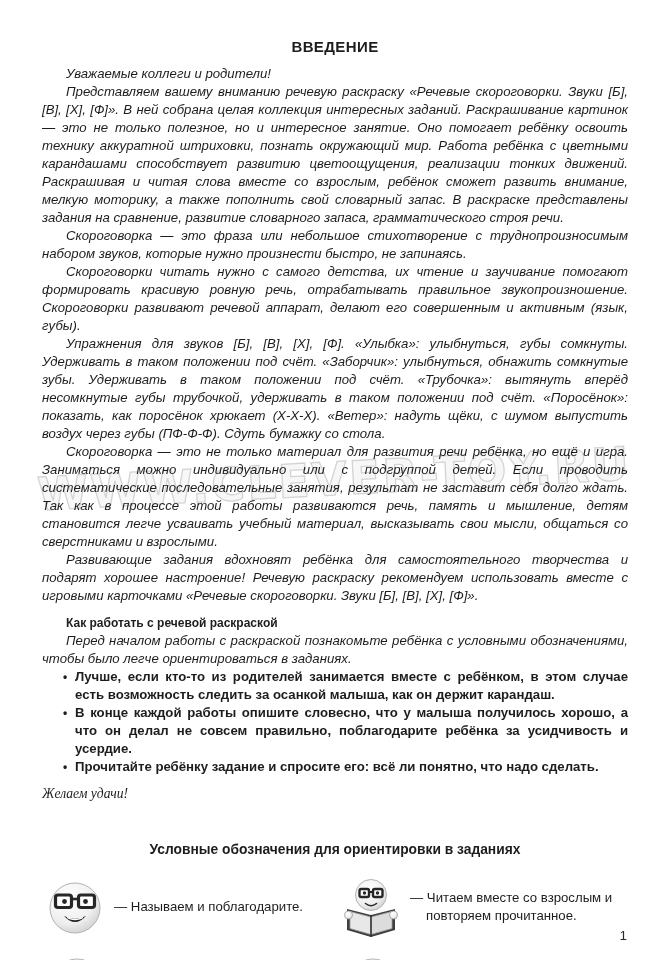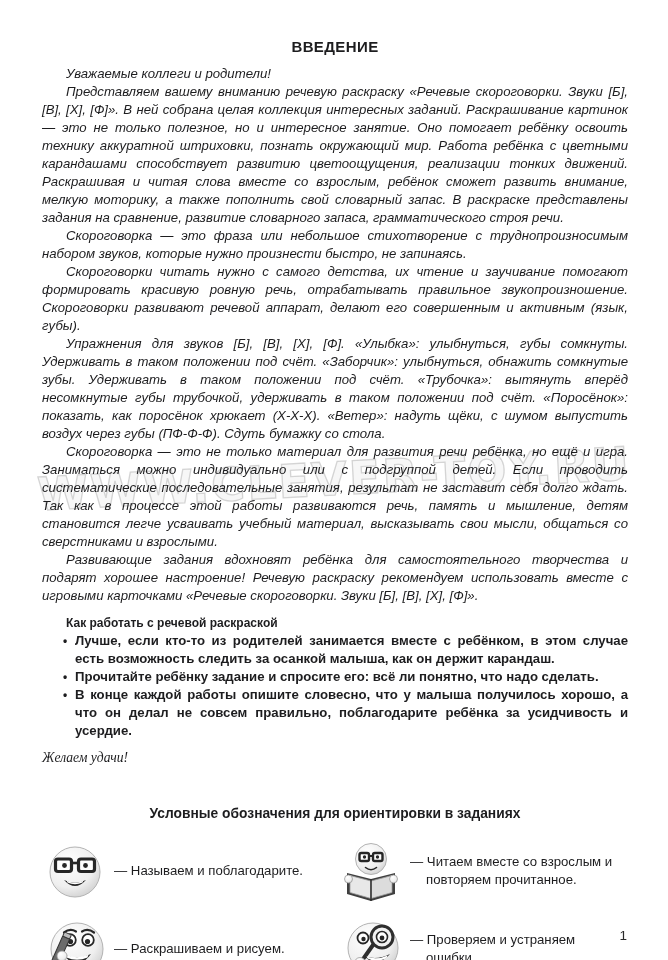--- a/index.html
+++ b/index.html
@@ -82,25 +82,26 @@
 
     <p class="para greeting">Уважаемые коллеги и родители!</p>
     <p class="para">Представляем вашему вниманию речевую раскраску «Речевые скороговорки. Звуки [Б], [В], [Х], [Ф]». В ней собрана целая коллекция интересных заданий. Раскрашивание картинок — это не только полезное, но и интересное занятие. Оно помогает ребёнку освоить технику аккуратной штриховки, познать окружающий мир. Работа ребёнка с цветными карандашами способствует развитию цветоощущения, реализации тонких движений. Раскрашивая и читая слова вместе со взрослым, ребёнок сможет развить внимание, мелкую моторику, а также пополнить свой словарный запас. В раскраске представлены задания на сравнение, развитие словарного запаса, грамматического строя речи.</p>
     <p class="para">Скороговорка — это фраза или небольшое стихотворение с труднопроизносимым набором звуков, которые нужно произнести быстро, не запинаясь.</p>
     <p class="para">Скороговорки читать нужно с самого детства, их чтение и заучивание помогают формировать красивую ровную речь, отрабатывать правильное звукопроизношение. Скороговорки развивают речевой аппарат, делают его совершенным и активным (язык, губы).</p>
     <p class="para">Упражнения для звуков [Б], [В], [Х], [Ф]. «Улыбка»: улыбнуться, губы сомкнуты. Удерживать в таком положении под счёт. «Заборчик»: улыбнуться, обнажить сомкнутые зубы. Удерживать в таком положении под счёт. «Трубочка»: вытянуть вперёд несомкнутые губы трубочкой, удерживать в таком положении под счёт. «Поросёнок»: показать, как поросёнок хрюкает (Х-Х-Х). «Ветер»: надуть щёки, с шумом выпустить воздух через губы (ПФ-Ф-Ф). Сдуть бумажку со стола.</p>
     <p class="para">Скороговорка — это не только материал для развития речи ребёнка, но ещё и игра. Заниматься можно индивидуально или с подгруппой детей. Если проводить систематические последовательные занятия, результат не заставит себя долго ждать. Так как в процессе этой работы развиваются речь, память и мышление, детям становится легче усваивать учебный материал, высказывать свои мысли, общаться со сверстниками и взрослыми.</p>
     <p class="para">Развивающие задания вдохновят ребёнка для самостоятельного творчества и подарят хорошее настроение! Речевую раскраску рекомендуем использовать вместе с игровыми карточками «Речевые скороговорки. Звуки [Б], [В], [Х], [Ф]».</p>
 
     <h2 class="subheading">Как работать с речевой раскраской</h2>
+    <p class="para">Перед началом работы с раскраской познакомьте ребёнка с условными обозначениями, чтобы было легче ориентироваться в заданиях.</p>
 
     <ul class="bullets">
       <li class="bullet">Лучше, если кто-то из родителей занимается вместе с ребёнком, в этом случае есть возможность следить за осанкой малыша, как он держит карандаш.</li>
+      <li class="bullet">В конце каждой работы опишите словесно, что у малыша получилось хорошо, а что он делал не совсем правильно, поблагодарите ребёнка за усидчивость и усердие.</li>
       <li class="bullet">Прочитайте ребёнку задание и спросите его: всё ли понятно, что надо сделать.</li>
-      <li class="bullet">В конце каждой работы опишите словесно, что у малыша получилось хорошо, а что он делал не совсем правильно, поблагодарите ребёнка за усидчивость и усердие.</li>
     </ul>
 
     <p class="wish">Желаем удачи!</p>
 
     <h3 class="legend-heading">Условные обозначения для ориентировки в заданиях</h3>
 
     <div class="legend-grid">
 
       <div class="legend-item">
         <span class="legend-icon">

